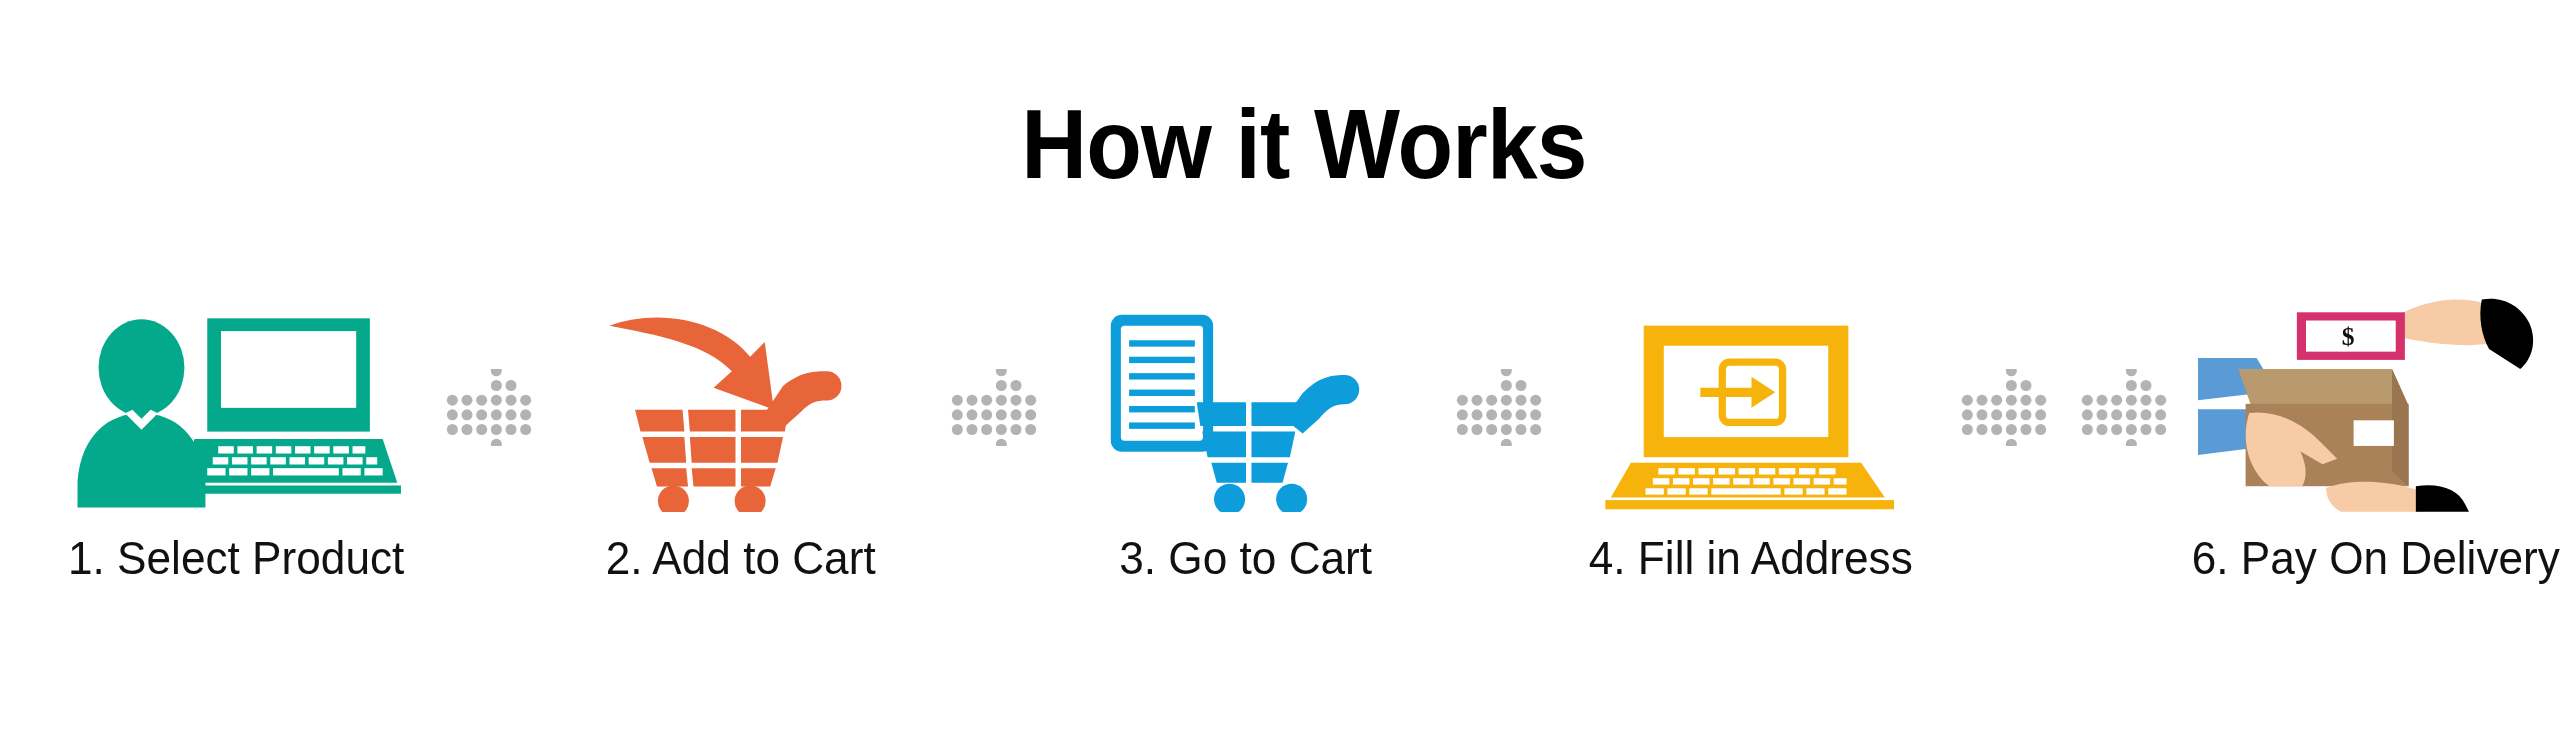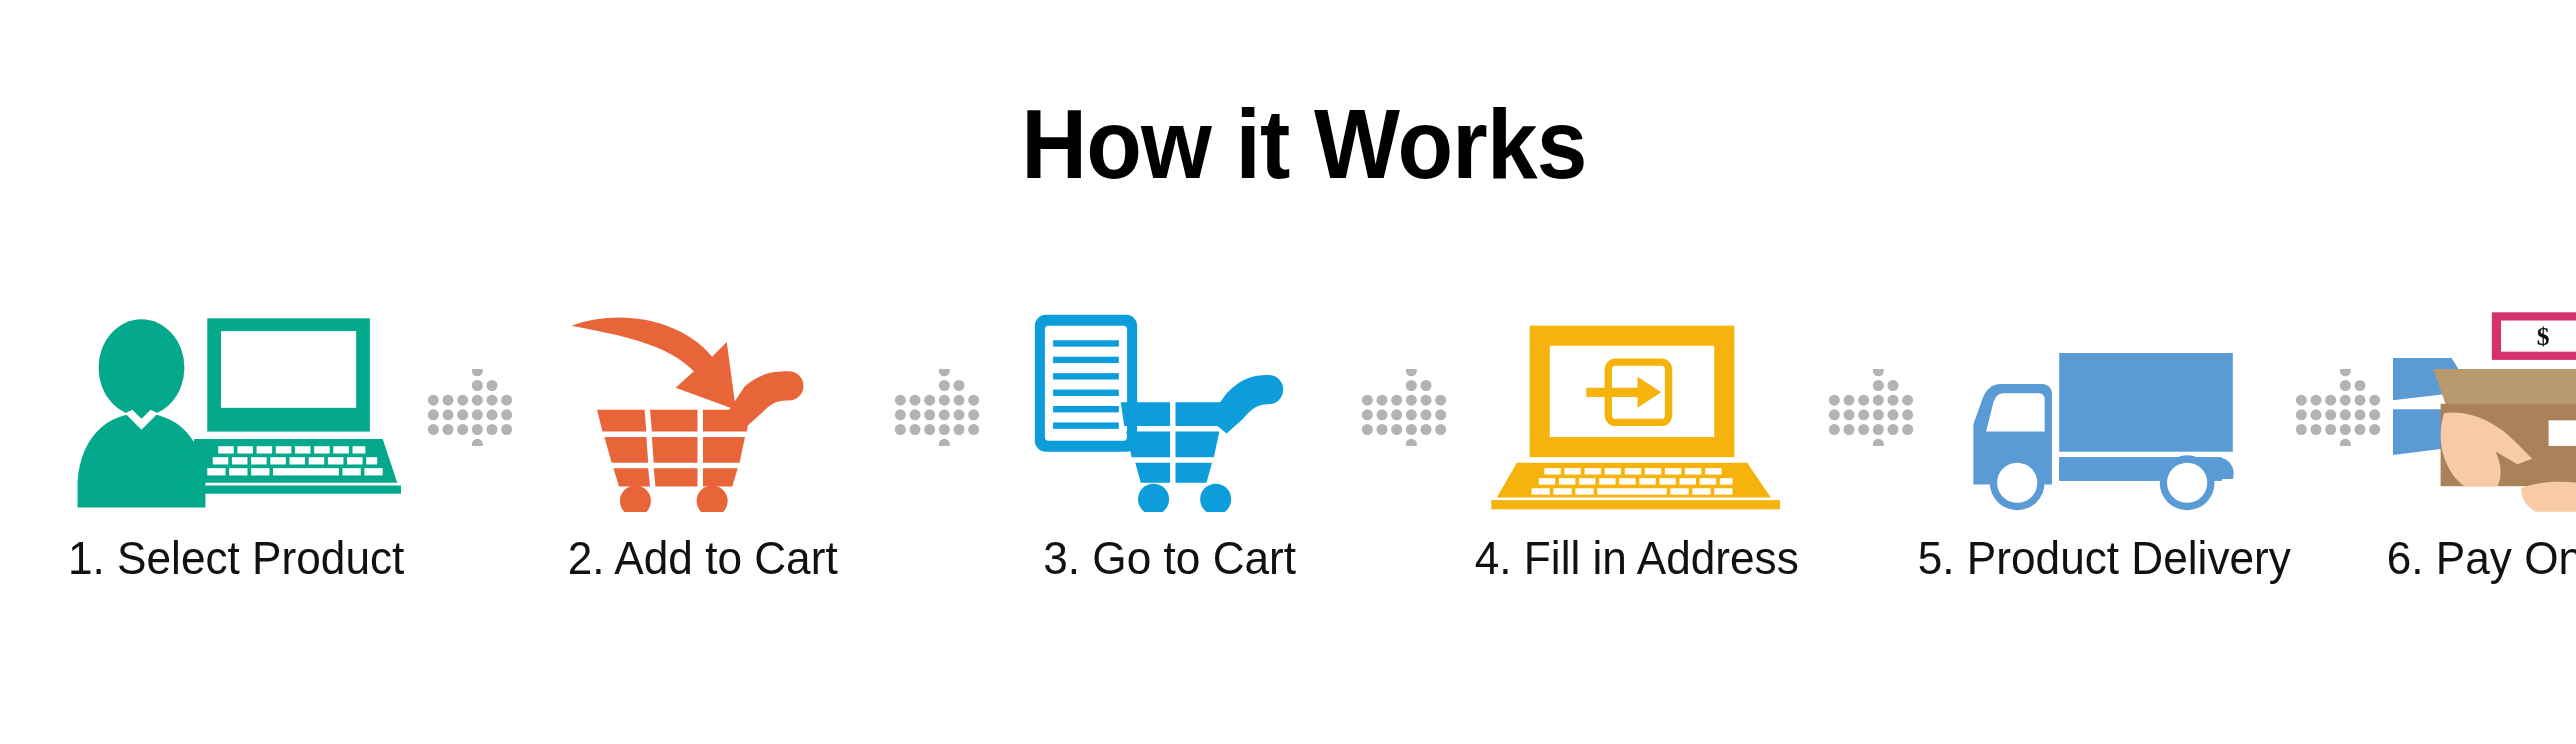--- a/index.html
+++ b/index.html
@@ -372,42 +372,20 @@
             <circle cx="72" cy="34" r="6"></circle>
           <circle cx="72" cy="50" r="6"></circle>
             <circle cx="72" cy="66" r="6"></circle>
           <circle cx="88" cy="34" r="6"></circle>
             <circle cx="88" cy="50" r="6"></circle>
             <circle cx="88" cy="66" r="6"></circle>
         </g>
       </svg>
     </div>
 
-    <div class="step">
-      <div class="art">
-        <svg width="320" height="201" viewBox="0 0 350 220" aria-hidden="true">
-
-          <rect x="126" y="46" width="190" height="108" fill="#5B9BD5"></rect>
-
-          <path d="M32 124 L32 190 L118 190 L118 90 A10 10 0 0 0 108 80 L62 80
-                   C 52 80 46 86 42 96 Z" fill="#5B9BD5"></path>
-
-          <path d="M54 100 C 57 92 60 90 66 90 L104 90 A6 6 0 0 1 110 96 L110 132 L46 132 Z" fill="#ffffff"></path>
-
-          <path d="M126 160 L300 160 A18 18 0 0 1 316 184 L126 184 Z" fill="#5B9BD5"></path>
-          <rect x="126" y="160" width="178" height="26" fill="#5B9BD5"></rect>
-
-          <circle cx="80" cy="188" r="30" fill="#5B9BD5"></circle>
-          <circle cx="80" cy="188" r="22" fill="#ffffff"></circle>
-          <circle cx="266" cy="188" r="30" fill="#5B9BD5"></circle>
-          <circle cx="266" cy="188" r="22" fill="#ffffff"></circle>
-        </svg>
-      </div>
-      <div class="caption">5. Product Delivery</div>
-    </div>
 
     <div class="sep">
       <svg width="88" height="77" viewBox="0 0 96 84" aria-hidden="true">
         <g fill="#B3B3B3">
           <circle cx="8" cy="34" r="6"></circle>
             <circle cx="8" cy="50" r="6"></circle>
             <circle cx="8" cy="66" r="6"></circle>
           <circle cx="24" cy="34" r="6"></circle>
             <circle cx="24" cy="50" r="6"></circle>
             <circle cx="24" cy="66" r="6"></circle>

